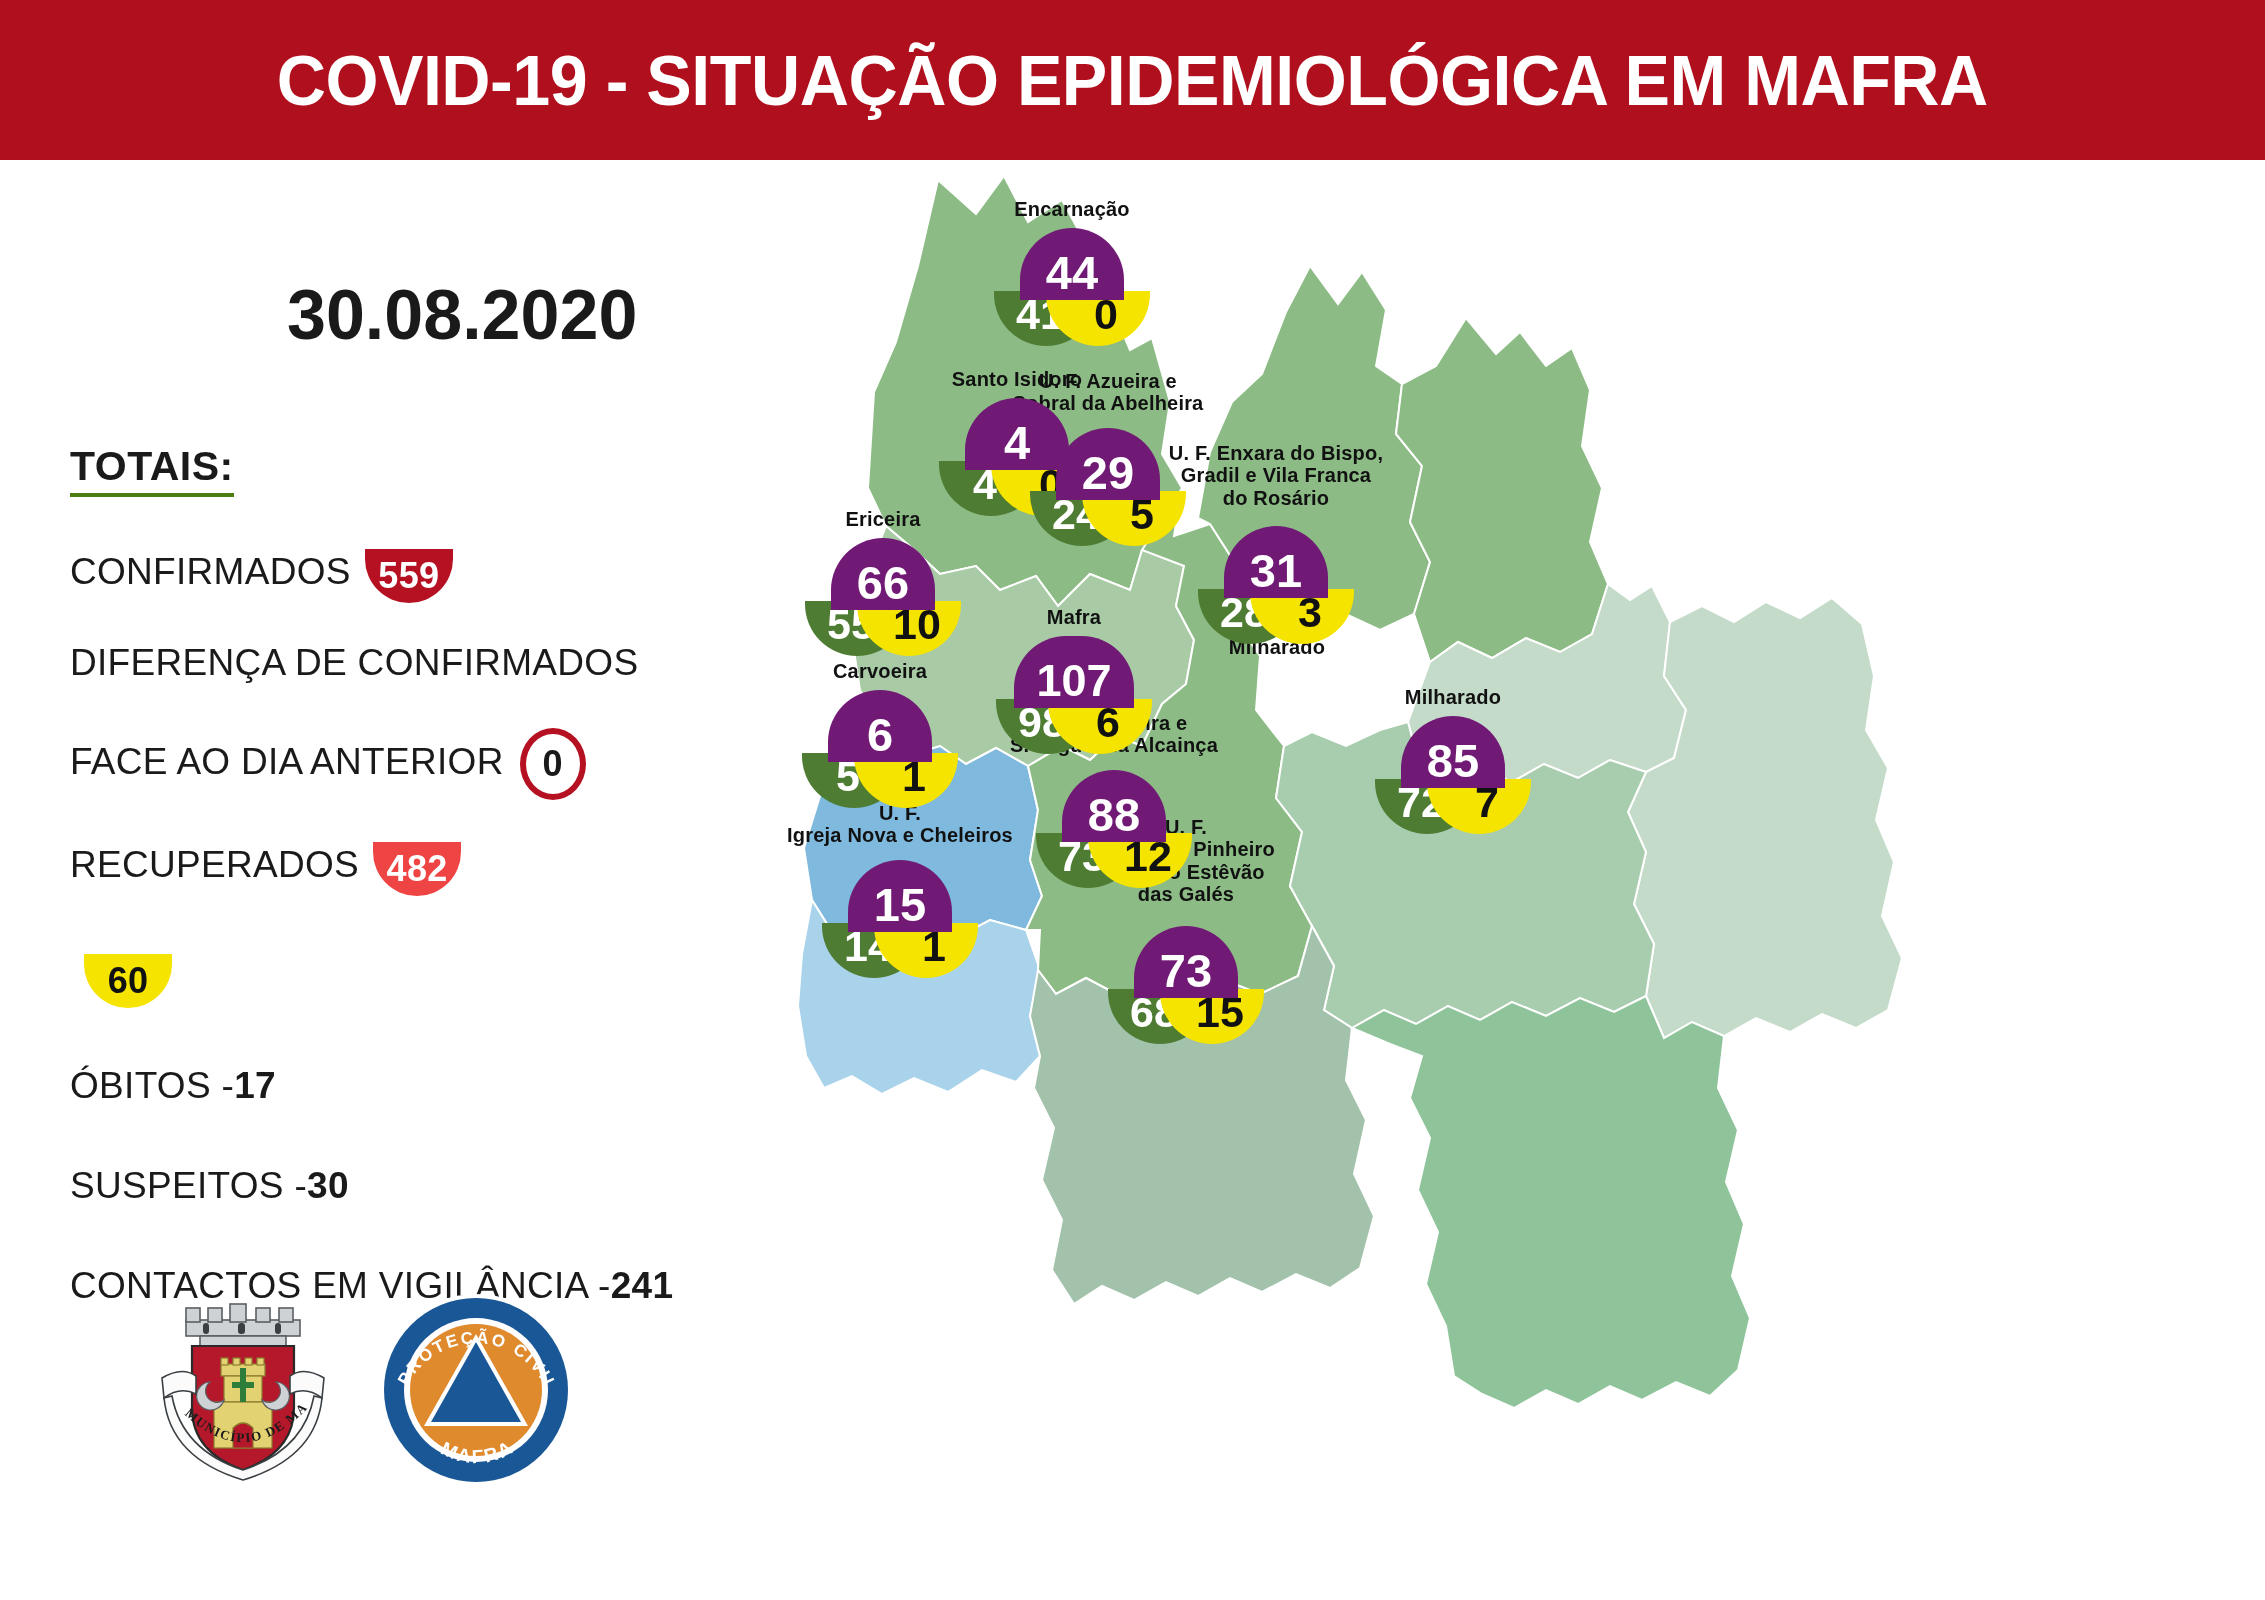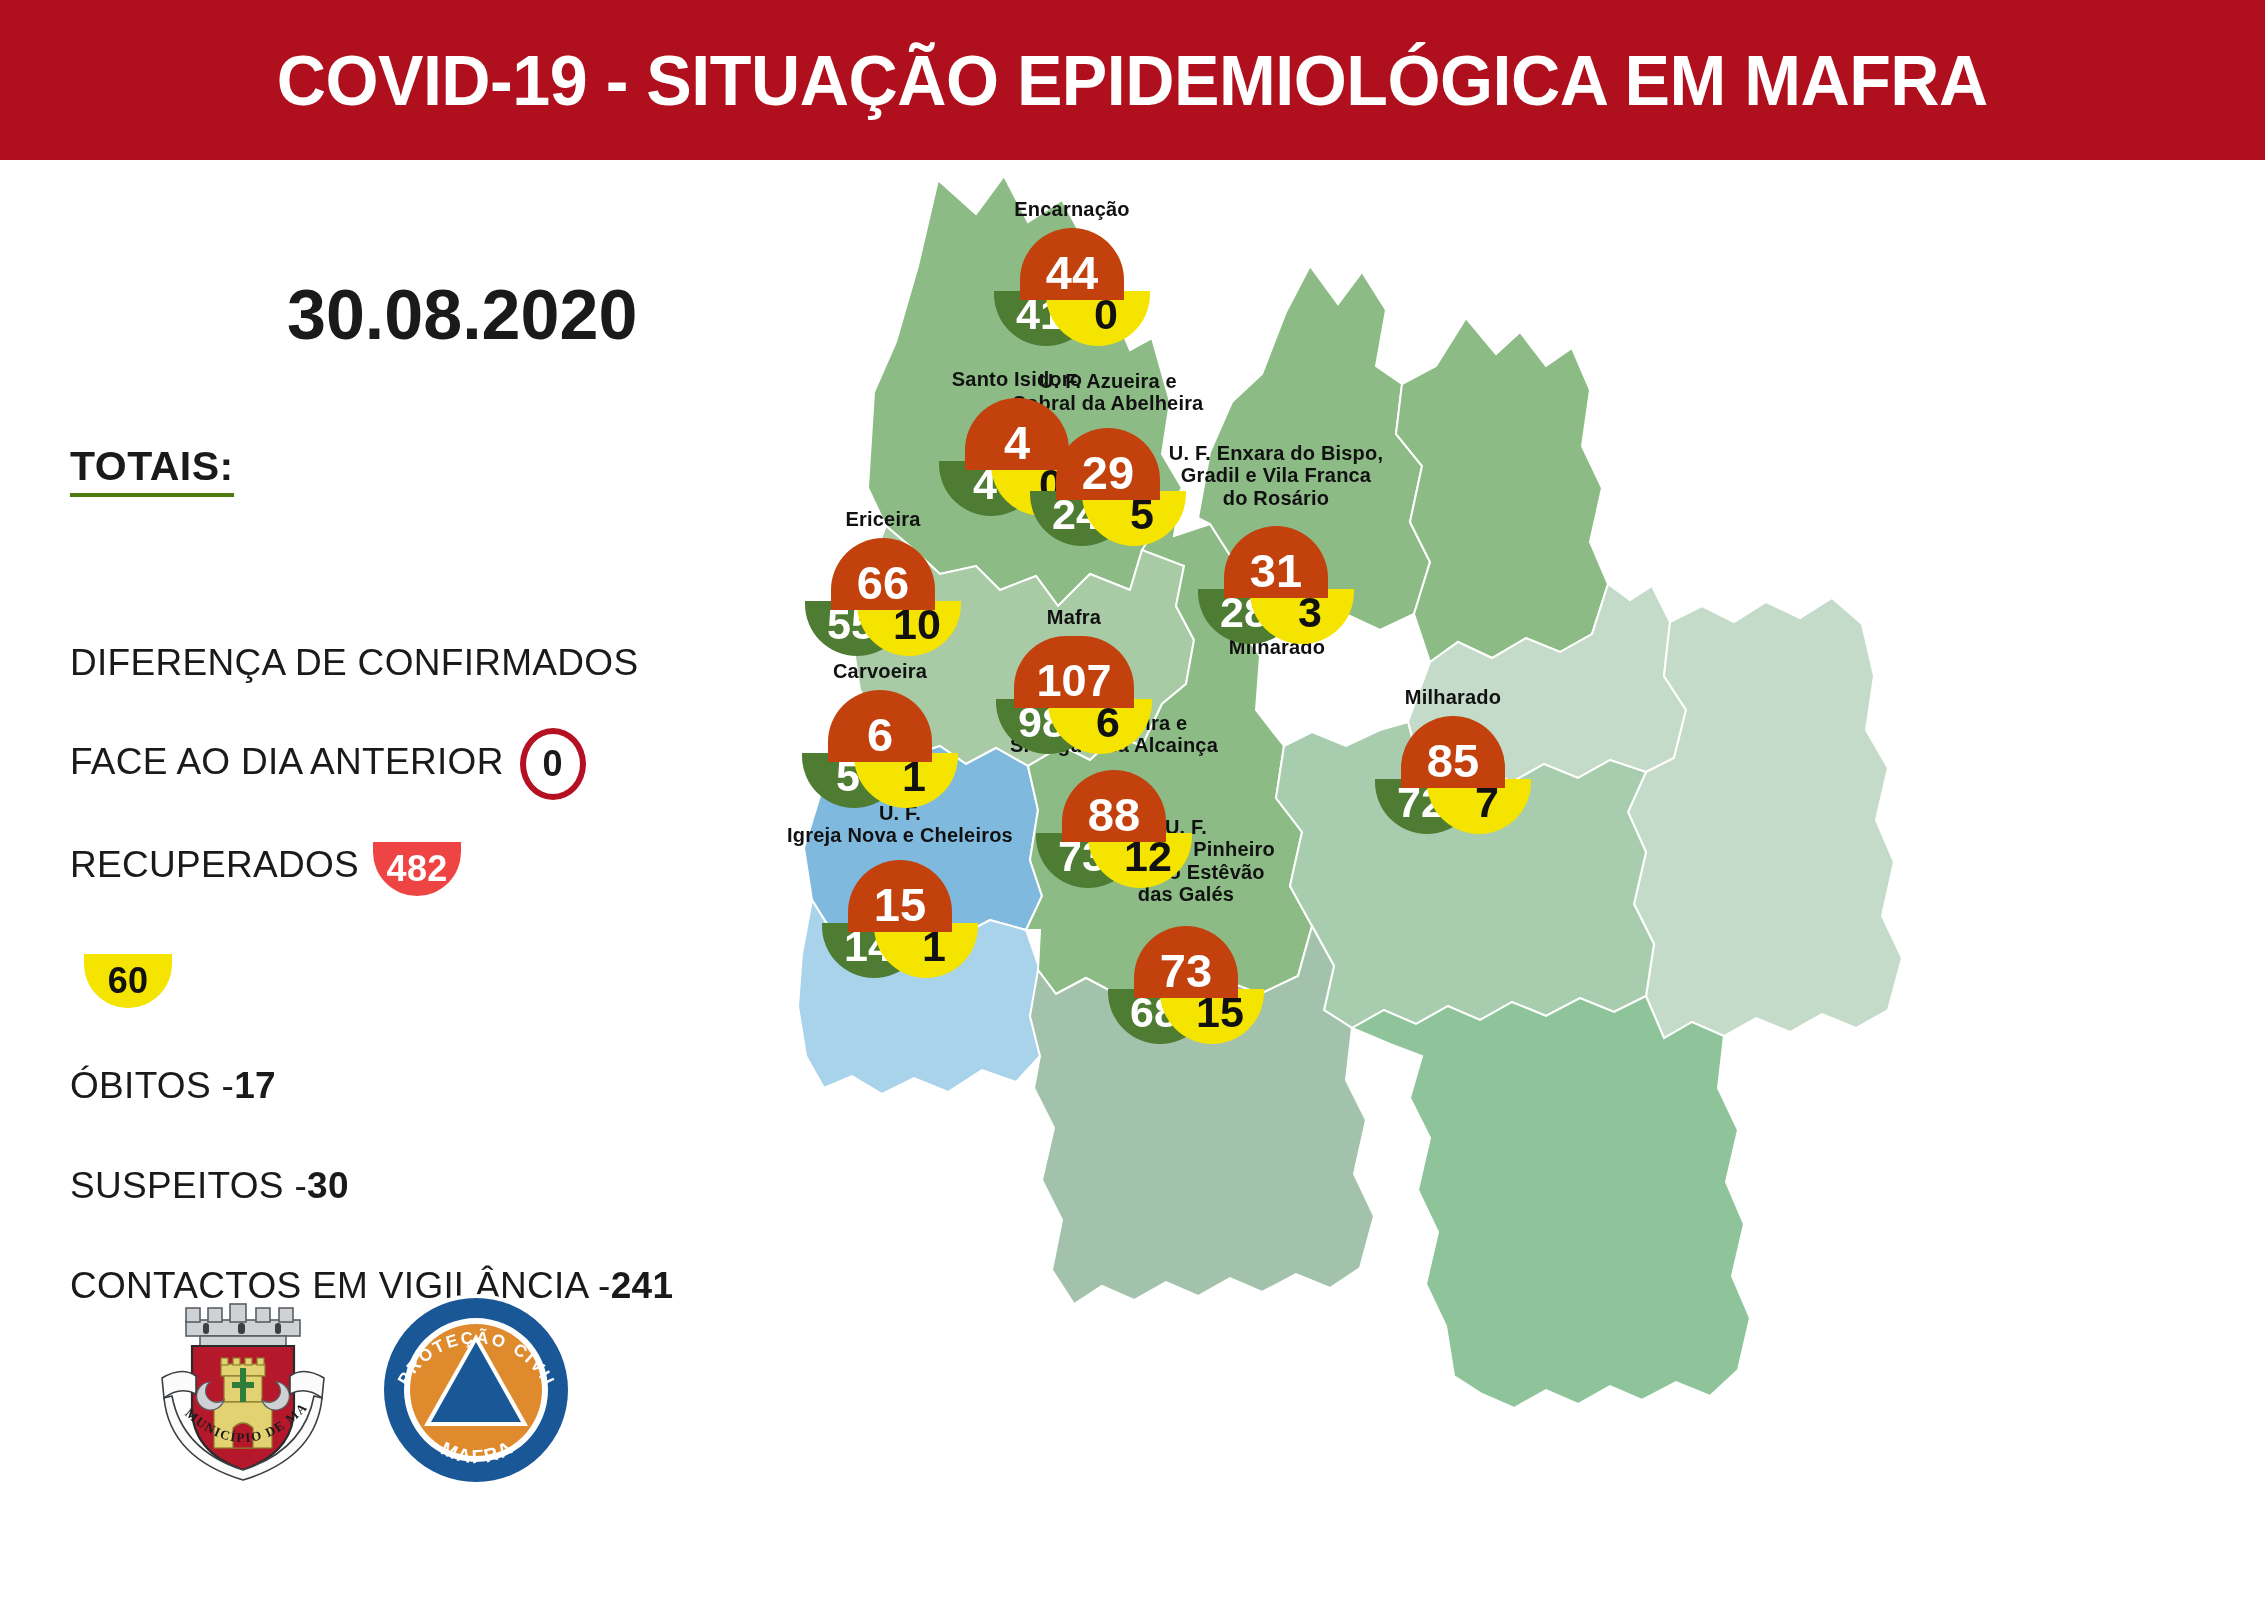--- a/index.html
+++ b/index.html
@@ -115,21 +115,21 @@
 
   
   .badge {
     position: absolute;
     width: 156px; height: 118px;
     transform: translateX(-50%);
   }
   .badge .top {
     position: absolute; left: 26px; top: 0;
     width: 104px; height: 72px;
-    background: #c2410c;
+    background: #701a75;
     border-radius: 52px 52px 0 0;
     z-index: 3;
     display: flex; align-items: center; justify-content: center;
   }
   .badge .top span {
     color: #ffffff; font-weight: bold; font-size: 47px;
     line-height: 1; position: relative; top: 8px;
   }
   .badge .bl {
     position: absolute; left: 0; top: 63px;
@@ -165,20 +165,24 @@
 
   <div id="header">
     <div id="header-title">COVID-19 - SITUAÇÃO EPIDEMIOLÓGICA EM MAFRA</div>
   </div>
 
   <div id="left-panel">
 
     <div id="date-label">30.08.2020</div>
     <div id="totais-label">TOTAIS:</div>
 
+    <div class="stat-row" style="top:385px;">
+      <span class="lbl">CONFIRMADOS</span>
+      <span class="chip red">559</span>
+    </div>
 
     <div class="stat-row" style="top:482px;">
       <span class="lbl">DIFERENÇA DE CONFIRMADOS</span>
     </div>
     <div class="stat-row" style="top:566px;">
       <span class="lbl">FACE AO DIA ANTERIOR</span>
       <span class="chip-ring">0</span>
     </div>
 
     <div class="stat-row" style="top:678px;">

